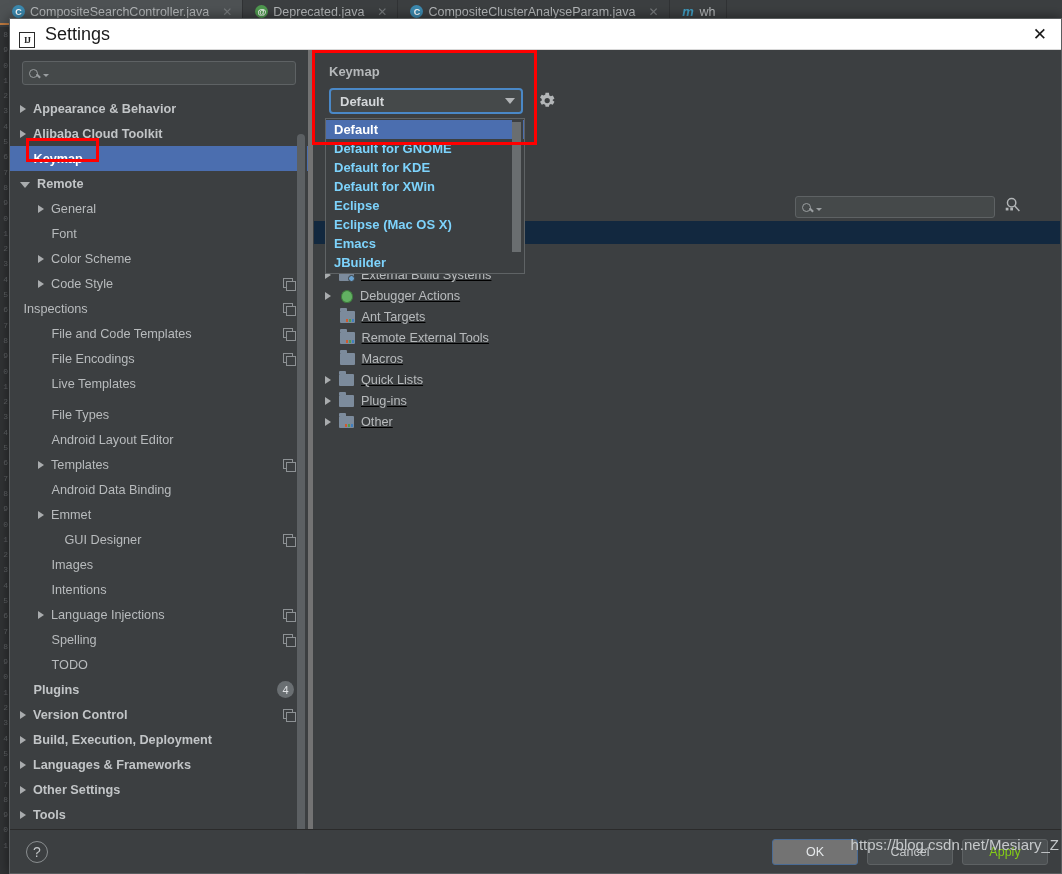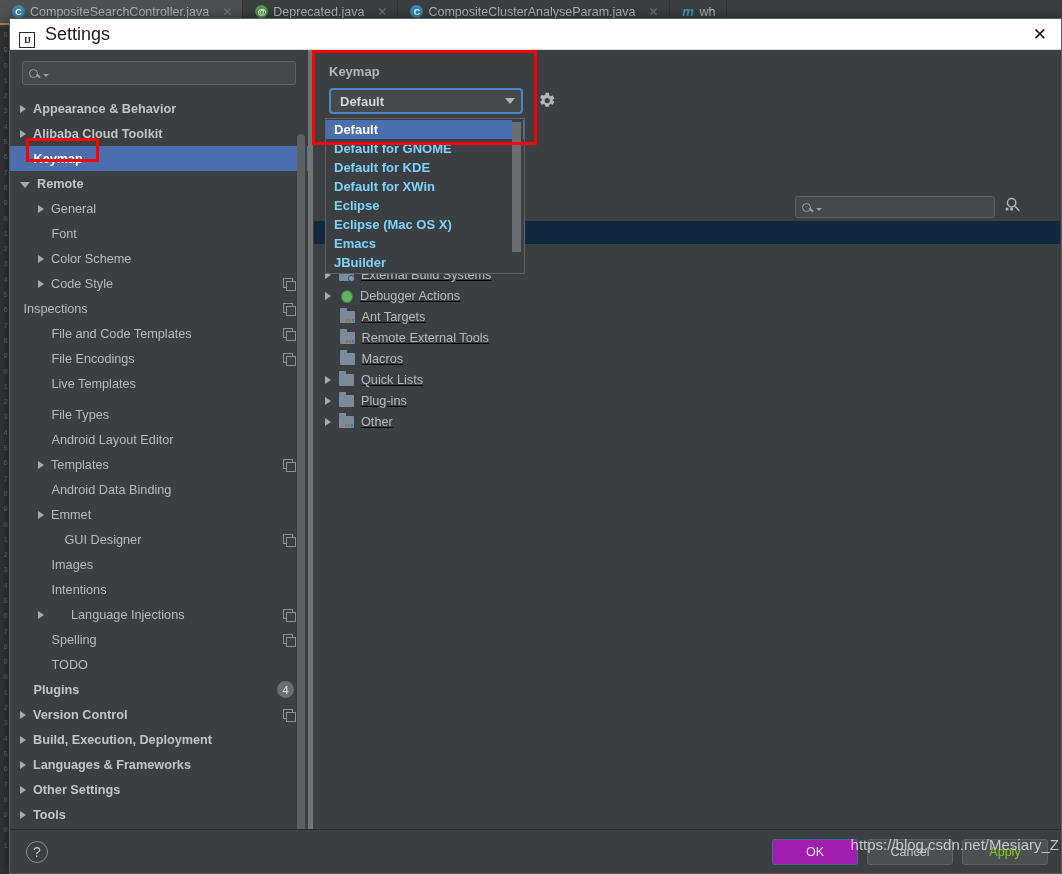--- a/index.html
+++ b/index.html
@@ -250,21 +250,21 @@
     width: 22px; height: 22px; border-radius: 50%; border: 1.4px solid #8a8e90;
     color: #c2c5c7; font-size: 14px; display: flex; align-items: center;
     justify-content: center; flex: none;
   }
   #footer-buttons { margin-left: auto; display: flex; gap: 9px; }
   .dlg-btn {
     min-width: 86px; height: 26px; border-radius: 3px; font-size: 12.5px;
     display: flex; align-items: center; justify-content: center;
     border: 1px solid #5e6264; background: #4c5052; color: #c4c7c9;
   }
-  .dlg-btn.primary { background: #a21caf; border-color: #4a6b94; color: #e6e9eb; }
+  .dlg-btn.primary { background: #737373; border-color: #4a6b94; color: #e6e9eb; }
   .dlg-btn.disabled { color: #84cc16; }
 
   #watermark {
     position: absolute; right: 2px; top: 6px;
     font-size: 15px; color: #d0d3d5; white-space: nowrap; pointer-events: none;
     opacity: .92;
   }
 
   
   .annot {
@@ -456,21 +456,21 @@
             <span class="copy-icon"></span>
           </div>
           <div class="tree-row" style="padding-left: 28px;">
             <span class="tree-arrow blank"></span>
             <span class="tree-label">Images</span>
           </div>
           <div class="tree-row" style="padding-left: 28px;">
             <span class="tree-arrow blank"></span>
             <span class="tree-label">Intentions</span>
           </div>
-          <div class="tree-row" style="padding-left: 28px; gap: 20px;">
+          <div class="tree-row" style="padding-left: 28px;">
             <span class="tree-arrow"></span>
             <span class="tree-label">Language Injections</span>
             <span class="copy-icon"></span>
           </div>
           <div class="tree-row" style="padding-left: 28px;">
             <span class="tree-arrow blank"></span>
             <span class="tree-label">Spelling</span>
             <span class="copy-icon"></span>
           </div>
           <div class="tree-row" style="padding-left: 28px;">

